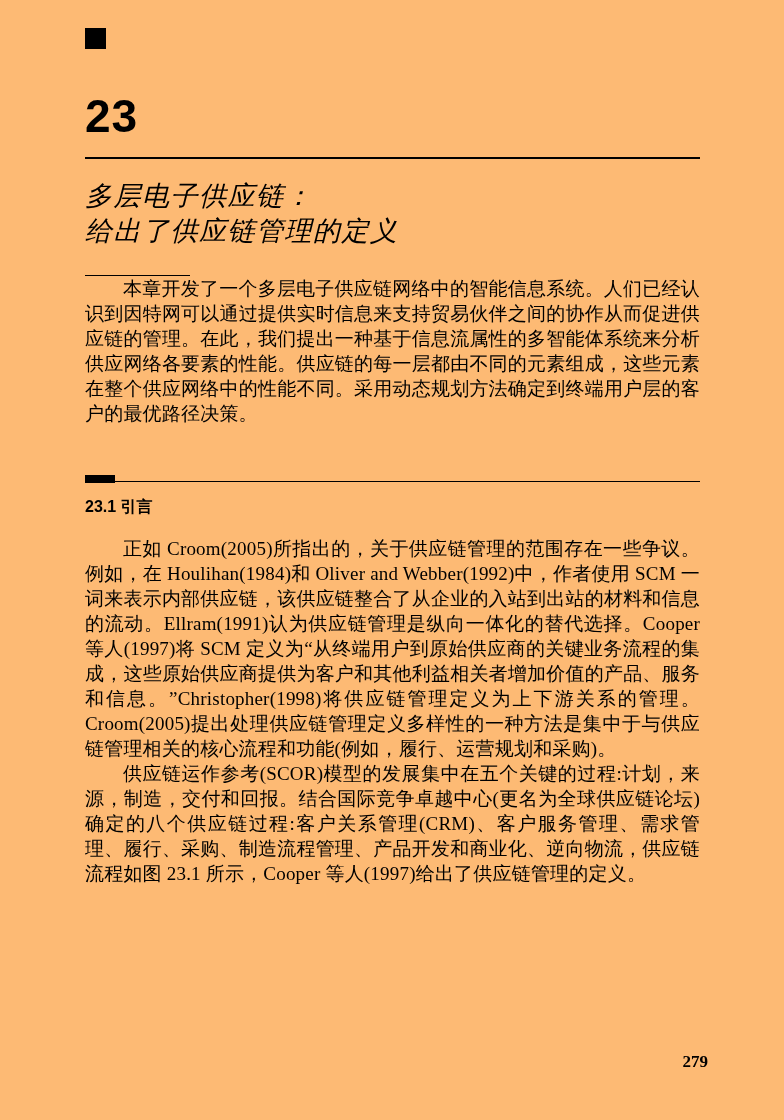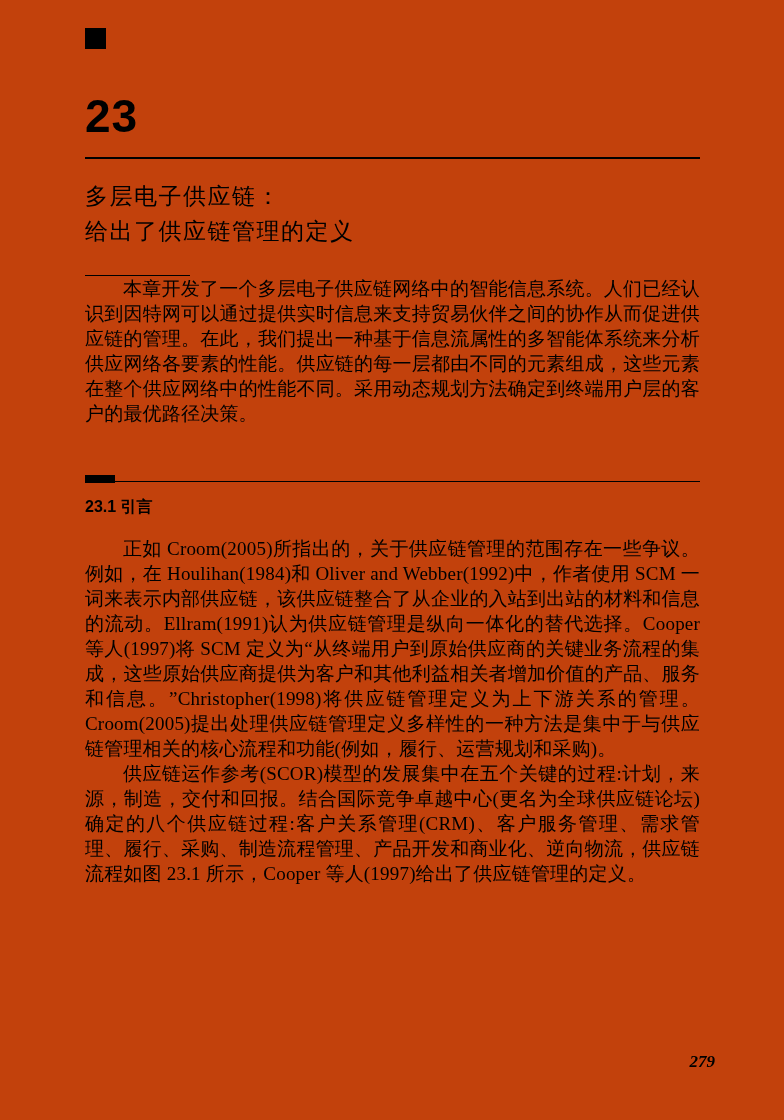--- a/index.html
+++ b/index.html
@@ -1,21 +1,21 @@
 <!DOCTYPE html>
 <html><head>
 <meta charset="utf-8">
 <style>
   html, body { margin: 0; padding: 0; background: #e8e8e8; }
   .page {
     position: relative;
     width: 784px;
     height: 1120px;
     margin: 0 auto;
-    background: #c2410c;
+    background: #fdba74;
     box-sizing: border-box;
     padding: 28px 84px 0 85px;
     font-family: "Liberation Serif", serif;
     color: #000000;
     overflow: hidden;
   }
 
   .corner-square {
     width: 21px;
     height: 21px;
@@ -32,22 +32,23 @@
   }
 
   .chapter-rule {
     margin-top: 16px;
     height: 0;
     border-bottom: 2px solid #000000;
   }
 
   .chapter-title {
     margin: 20px 0 0 0;
+    font-style: italic;
     font-weight: normal;
-    font-size: 23px;
+    font-size: 27px;
     line-height: 35px;
     letter-spacing: 1.5px;
   }
   .chapter-title .title-line { display: block; }
 
   .title-underline {
     margin-top: 26px;
     width: 105px;
     height: 0;
     border-bottom: 1.5px solid #000000;
@@ -85,22 +86,21 @@
     font-weight: bold;
     font-size: 16px;
     line-height: 22px;
   }
 
   .body-para { margin-top: 11px; }
 
   .page-number {
     position: absolute;
     top: 1052px;
-    right: 69px;
-    font-style: italic;
+    right: 76px;
     font-weight: 600;
     font-size: 17px;
   }
 </style>
 </head>
 <body>
 
 <div class="page">
 
   <div class="corner-square"></div>

